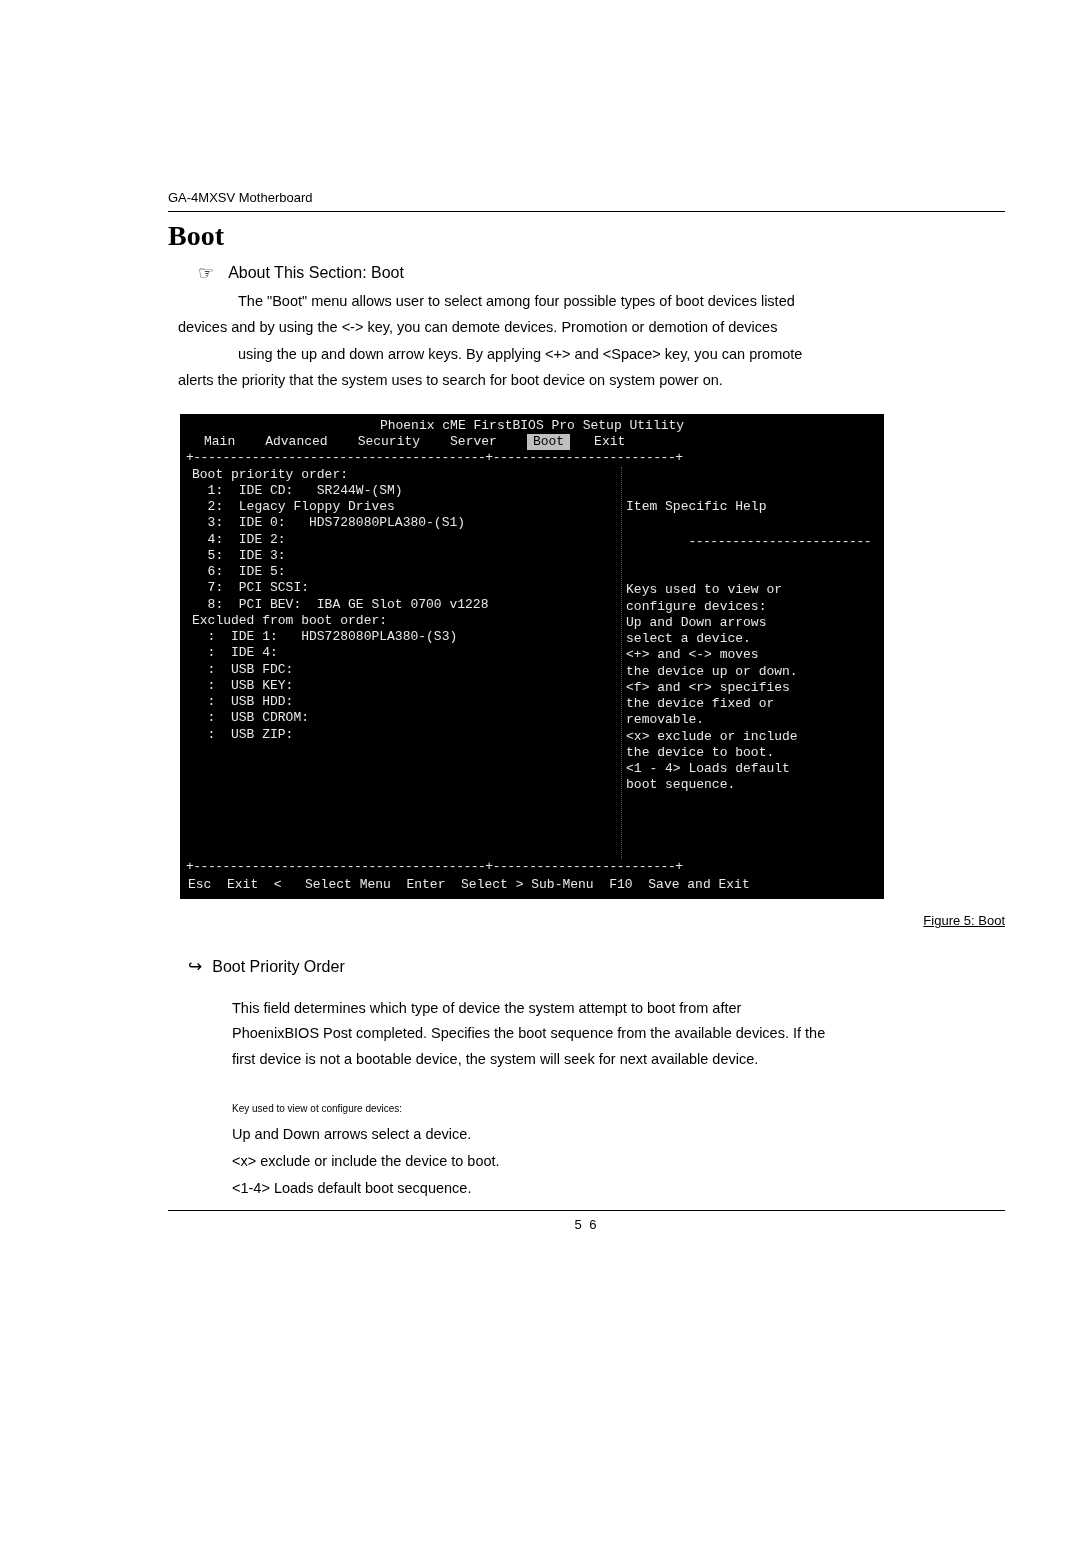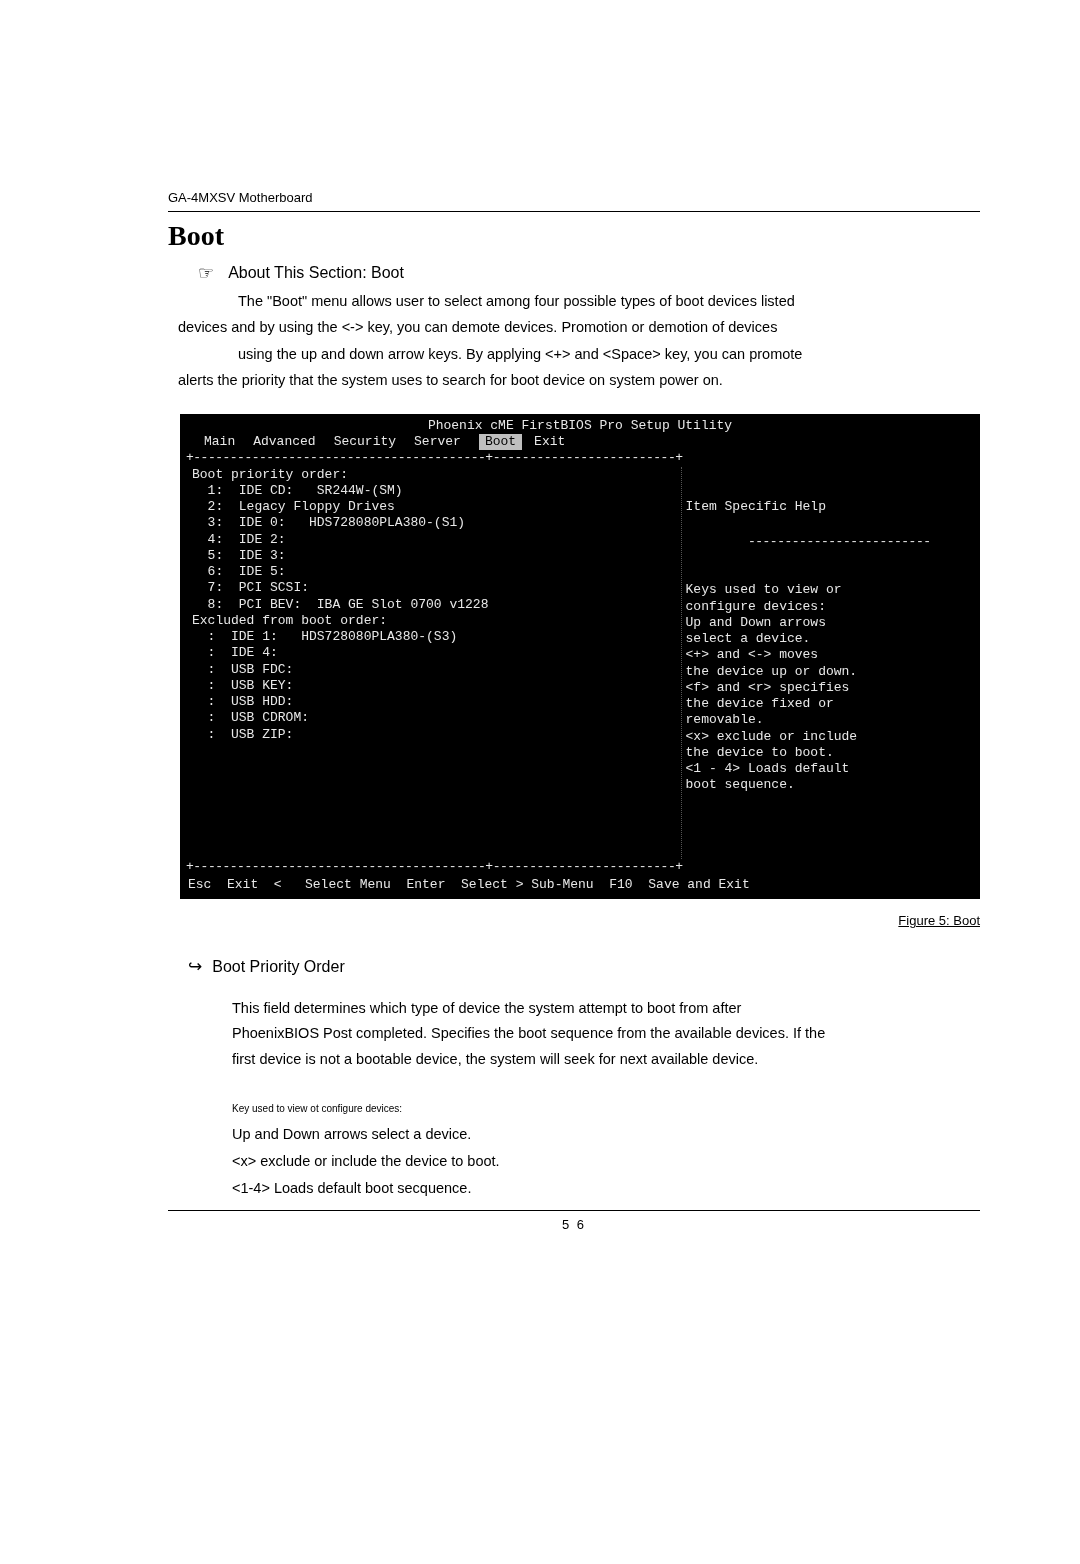--- a/index.html
+++ b/index.html
@@ -5,21 +5,21 @@
   body {
     margin: 0;
     padding: 0;
     background: #fff;
     font-family: Arial, Helvetica, sans-serif;
     font-size: 14px;
     color: #000;
     width: 1080px;
   }
   .page {
-    padding: 190px 100px 60px 168px;
+    padding: 190px 75px 60px 168px;
   }
   .header-line {
     font-size: 13px;
     margin-bottom: 6px;
   }
   .hr-top {
     border: none;
     border-top: 1px solid #000;
     margin: 0 0 8px 0;
   }
@@ -50,25 +50,25 @@
 
   
   .bios-box {
     margin: 22px 26px 10px 12px;
     background: #000;
     color: #e8e8e8;
     font-family: "Courier New", monospace;
     font-size: 13px;
     line-height: 1.25;
     padding: 4px 6px 6px 6px;
-    width: 800px;
+    width: 704px;
     box-sizing: border-box;
   }
   .bios-title { text-align: center; white-space: pre; }
-  .bios-menu { display: flex; gap: 0; padding: 0 18px; }
+  .bios-menu { display: flex; gap: 12px; padding: 0 18px; }
   .bios-menu span { padding: 0 18px 0 0; }
   .bios-menu .active {
     background: #bfbfbf;
     color: #000;
     padding: 0 6px;
     margin-right:12px;
   }
   .bios-body { display:flex; }
   .bios-left { flex: 0 0 62%; white-space: pre; padding-left:6px;}
   .bios-right { flex: 1; white-space: pre; padding-left:4px; border-left: 1px dotted #555;}

